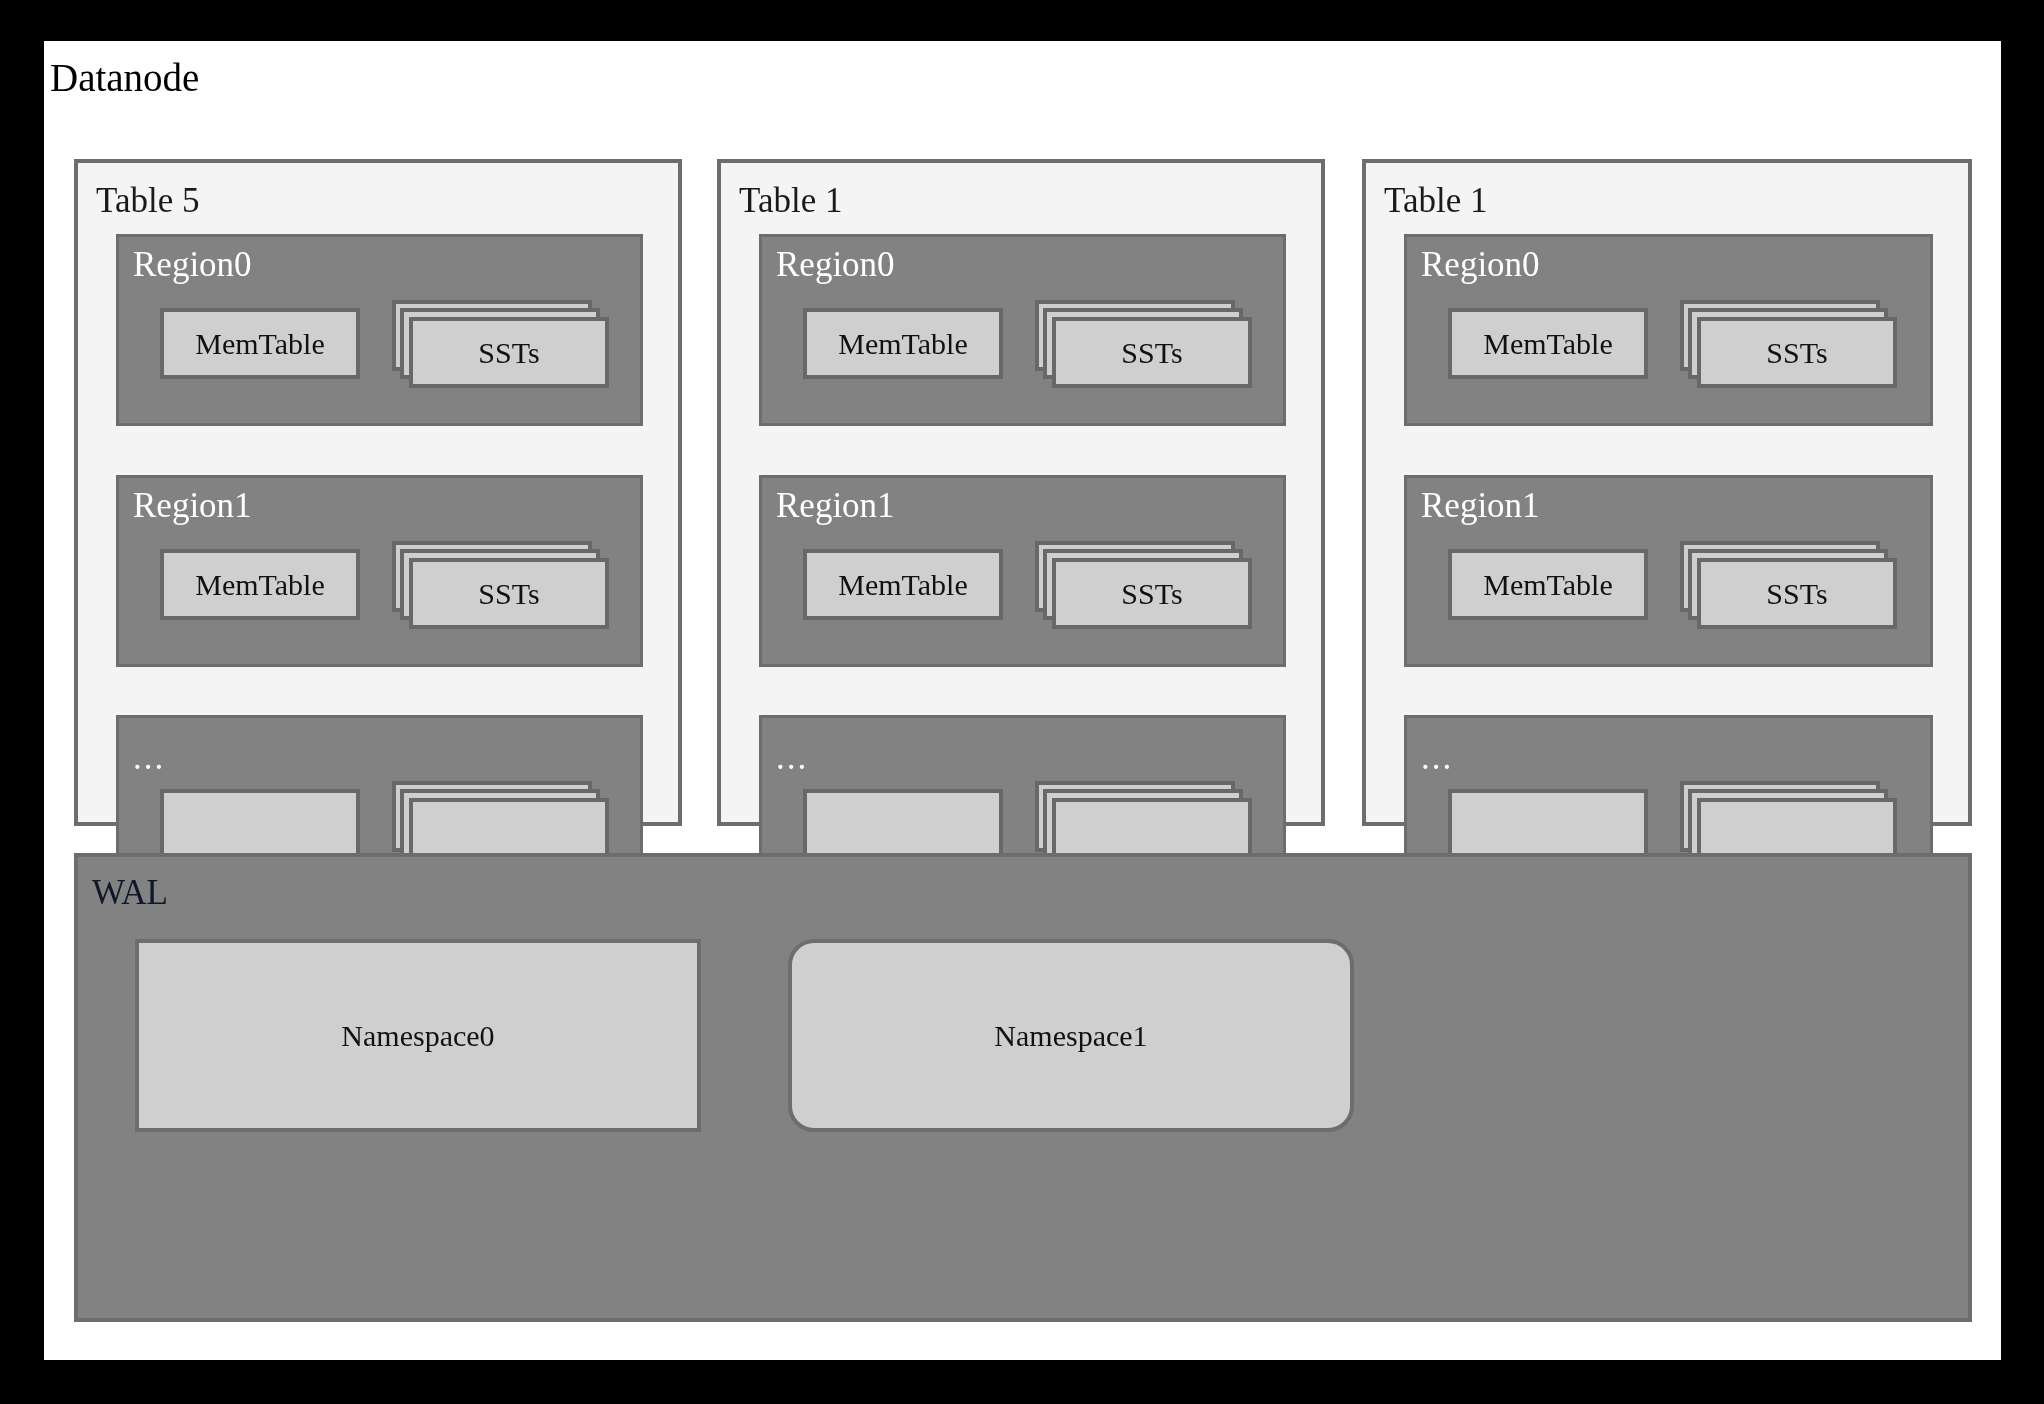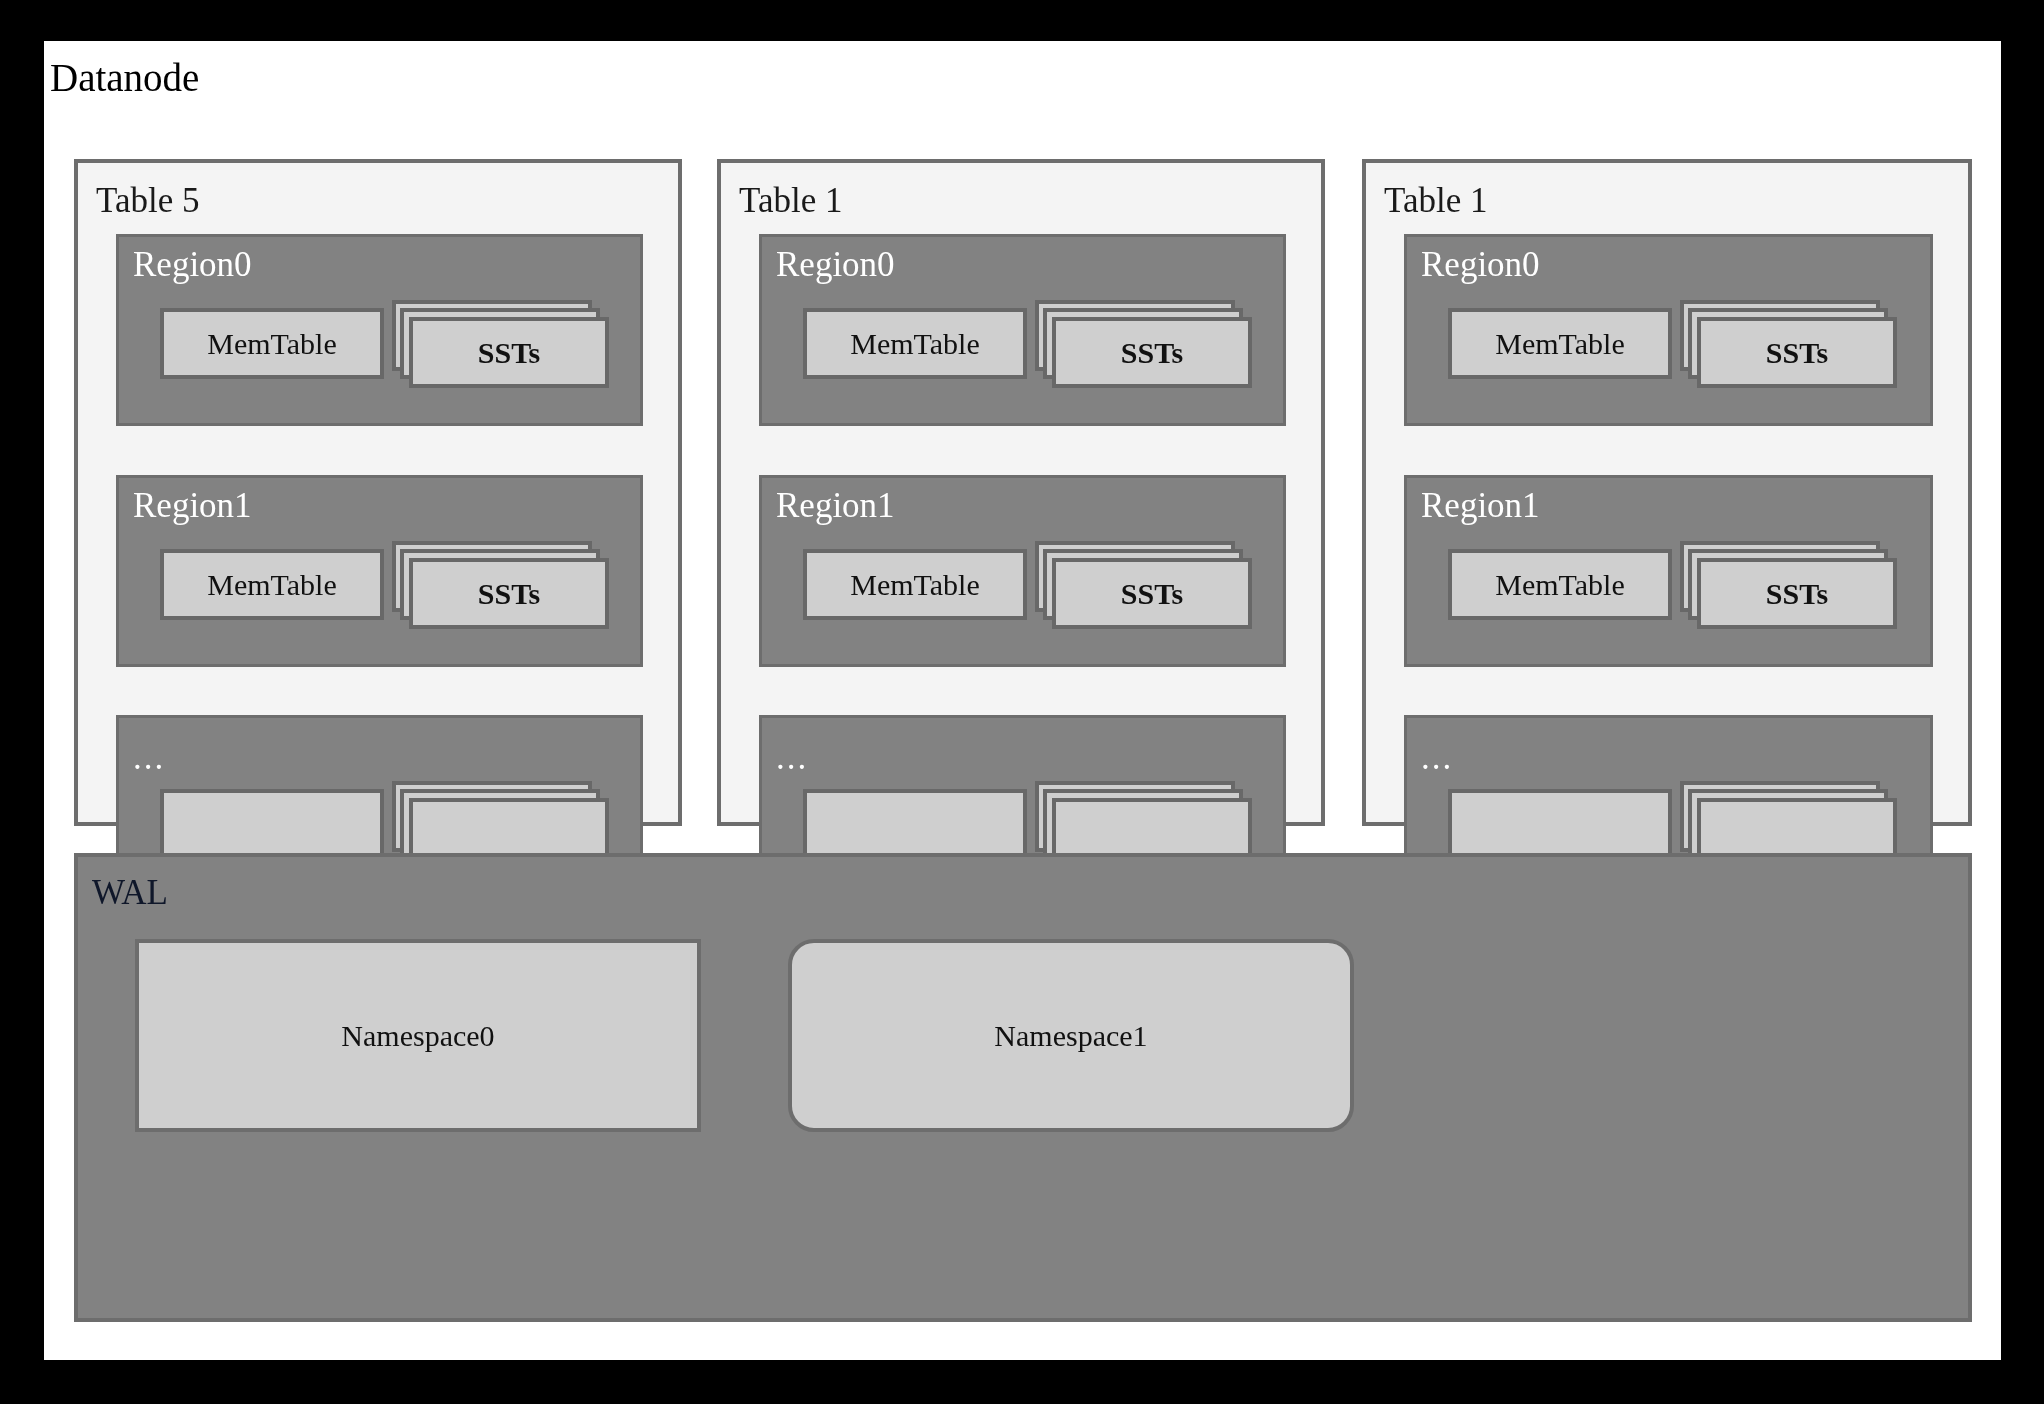--- a/index.html
+++ b/index.html
@@ -95,21 +95,21 @@
     color: #ffffff;
     line-height: 1;
     letter-spacing: 2px;
   }
 
   
   .memtable {
     position: absolute;
     left: 41px;
     top: 71px;
-    width: 224px;
+    width: 200px;
     height: 71px;
     background: #cfcfcf;
     border: 4px solid #686868;
     display: flex;
     align-items: center;
     justify-content: center;
     font-size: 30px;
     color: #111111;
   }
 
@@ -130,21 +130,20 @@
   }
   .sst-layer.l1 { left: 0px;  top: 0px;  }
   .sst-layer.l2 { left: 8px;  top: 8px;  }
   .sst-layer.l3 {
     left: 17px; top: 17px;
     display: flex;
     align-items: center;
     justify-content: center;
     font-size: 30px;
     color: #111111;
-    font-weight: bold;
   }
 
   
   .wal {
     position: absolute;
     left: 30px;
     top: 812px;
     width: 1898px;
     height: 469px;
     background: #828282;

